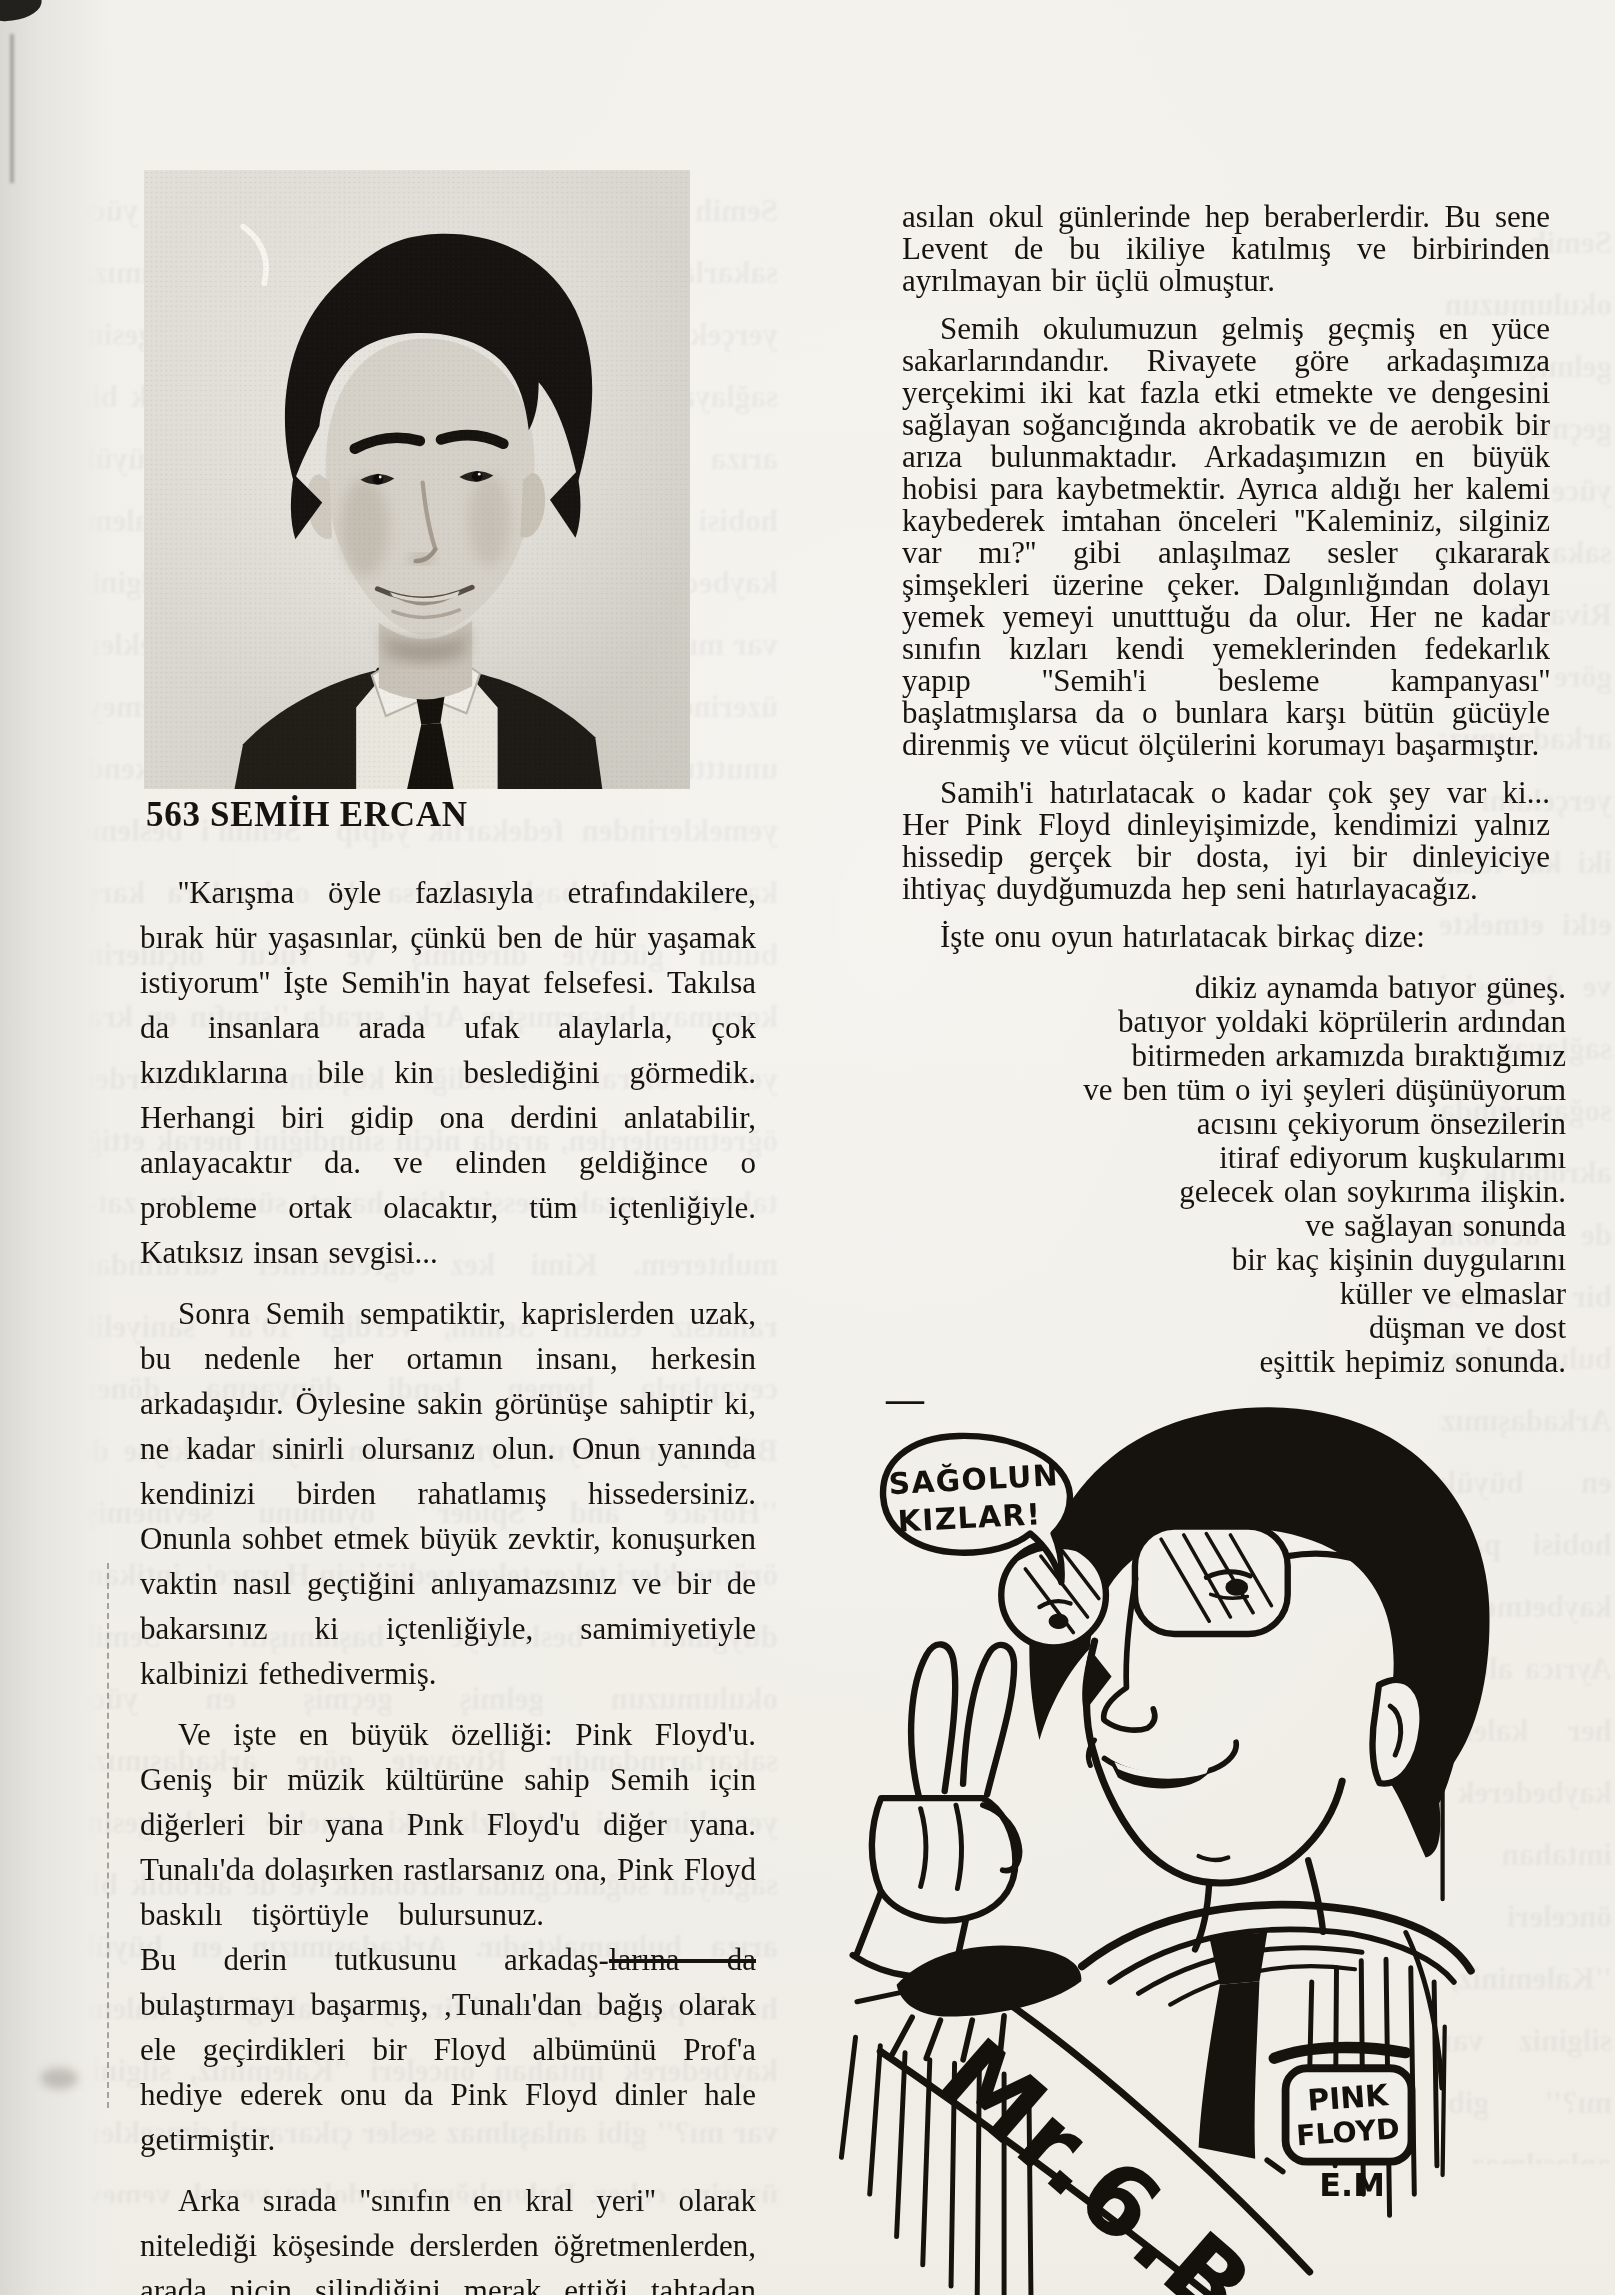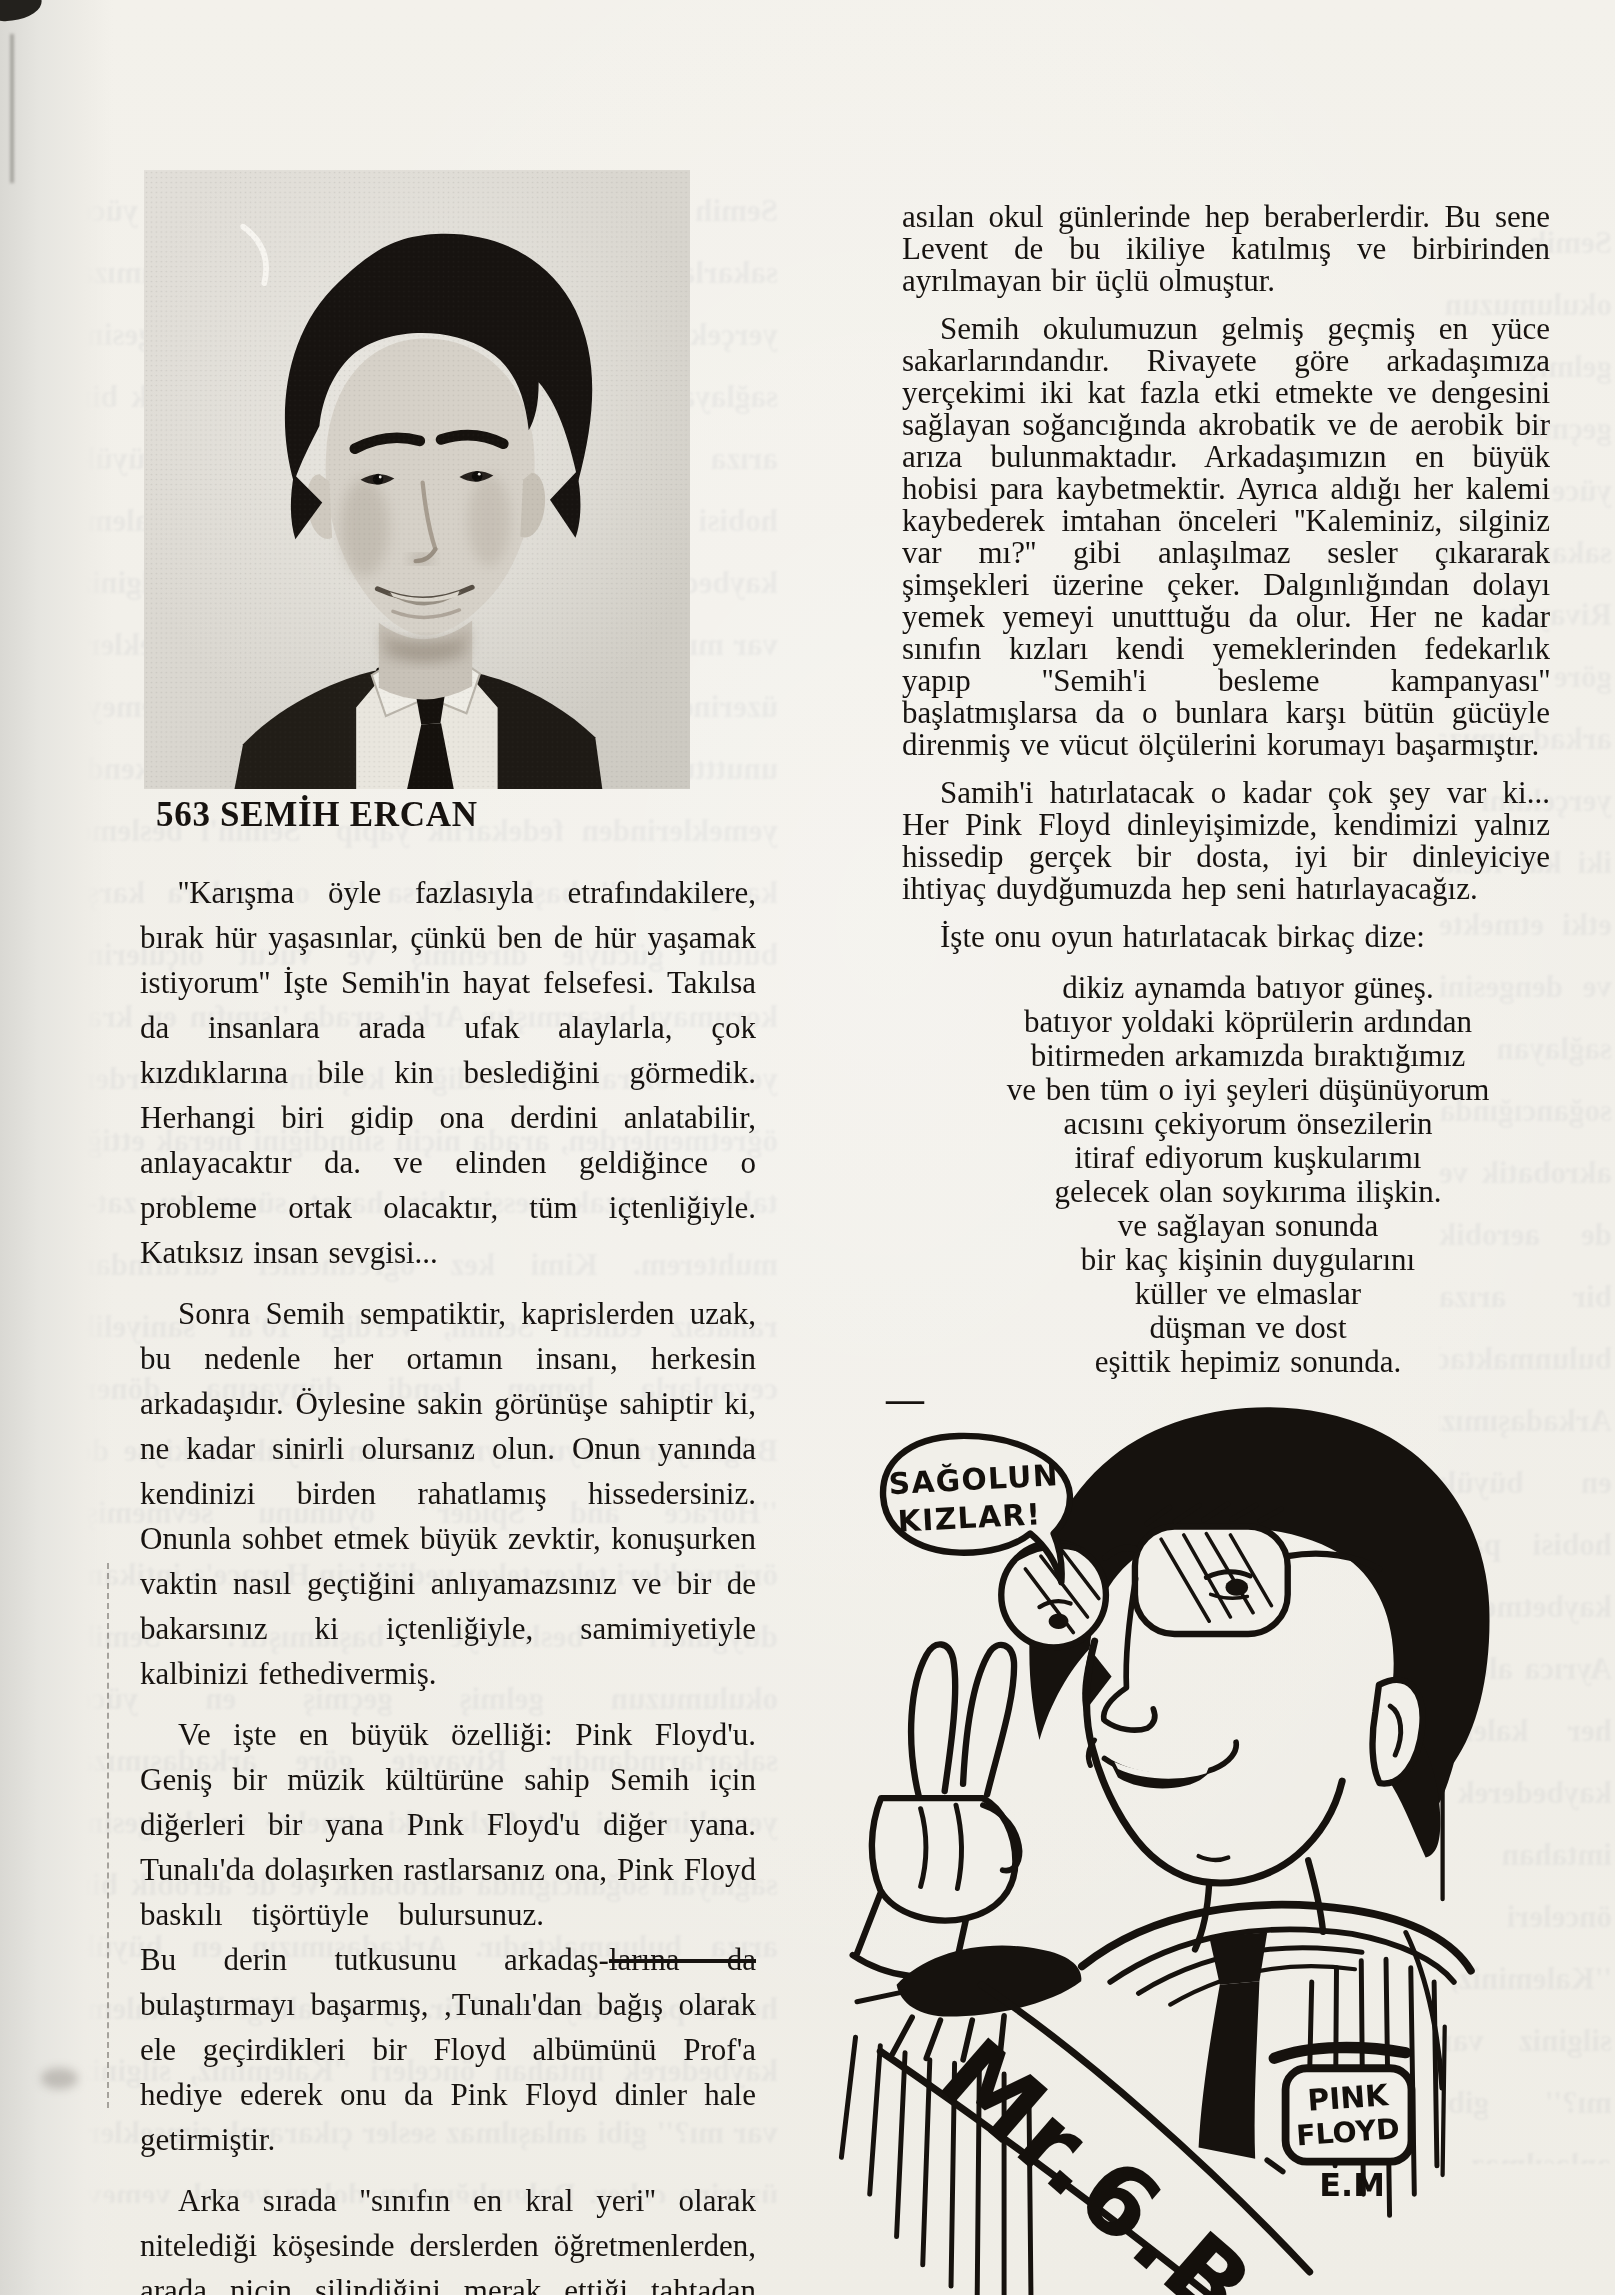--- a/index.html
+++ b/index.html
@@ -29,31 +29,31 @@
     font-weight:bold;font-size:31px;line-height:62px;text-align:justify;overflow:hidden;filter:blur(1.1px);}
   .ghost-left{left:78px;top:180px;width:700px;height:2023px;}
   .ghost-right{left:1439px;top:212px;width:173px;height:1952px;}
 
   .layer{position:absolute;z-index:2;}
 
   
   .photo{left:144px;top:170px;width:546px;height:619px;}
   .photo svg{display:block;}
 
-  .caption{left:156px;top:795px;width:552px;font-weight:bold;font-size:35px;letter-spacing:0.7px;font-family:Liberation Serif, serif;}
+  .caption{left:146px;top:795px;width:552px;font-weight:bold;font-size:35px;letter-spacing:0.7px;font-family:Liberation Serif, serif;}
 
   
   .col{font-size:31px;line-height:45px;text-align:justify;word-spacing:2.1px;}
   .col-left{left:124px;top:854px;width:648px;}
   .col-right{left:886px;top:185px;width:680px;line-height:32px;}
   .para{margin:16px;text-indent:38px;}
   .no-indent{text-indent:0;}
   .strike{text-decoration:line-through;text-decoration-thickness:3.5px;}
   .gap{display:inline-block;width:212px;height:0.7px;}
-  .poem{margin-left:44px;margin-top:18px;text-align:center;line-height:34px;}
+  .poem{margin-left:44px;margin-top:18px;text-align:right;line-height:34px;}
   .poem div{white-space:nowrap;}
   .dash{display:block;margin-top:10px;font-weight:bold;font-size:38px;line-height:21px;}
 
   
   .cartoon{left:813px;top:1344px;width:803px;height:952px;}
   .ink{stroke:#16120e;fill:none;stroke-linecap:round;stroke-linejoin:round;}
   .inkfill{fill:#16120e;stroke:none;}
   .paperfill{fill:#f1efe9;}
   .cartoon text{font-family:"DejaVu Sans","Liberation Sans",sans-serif;font-weight:bold;fill:#14100c;}
 </style>

